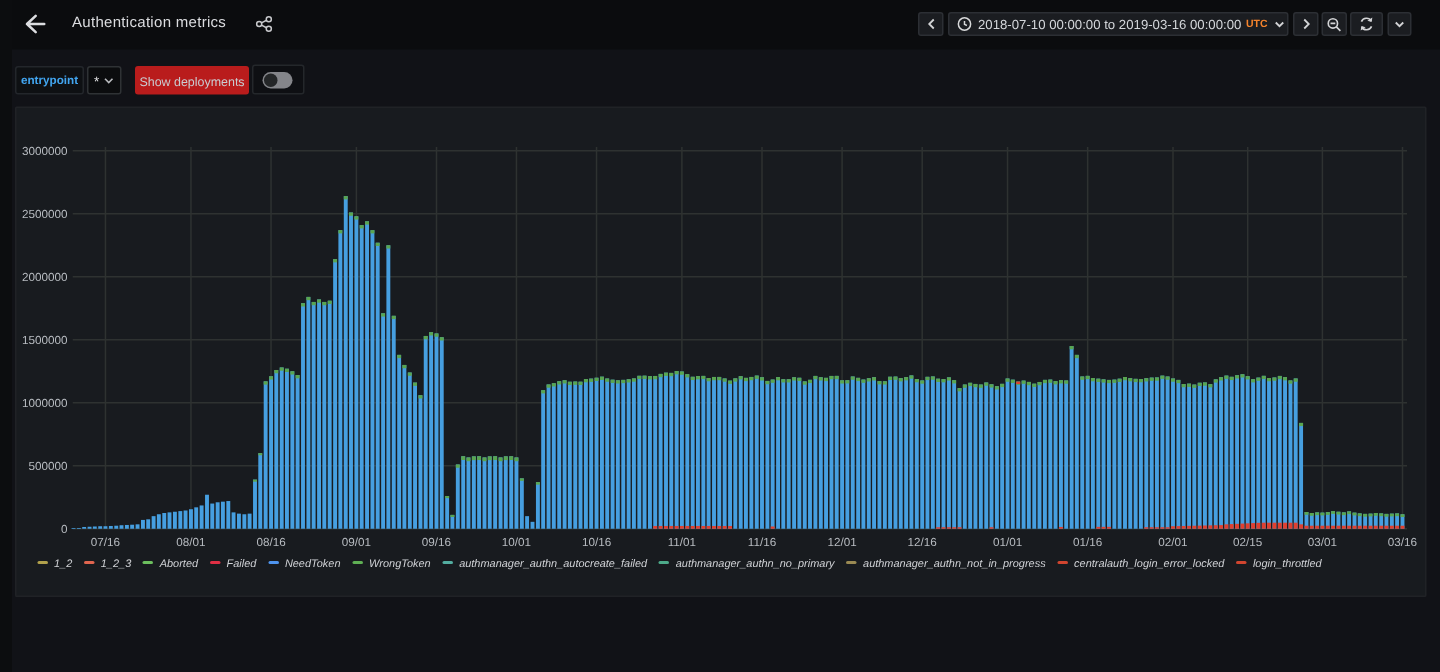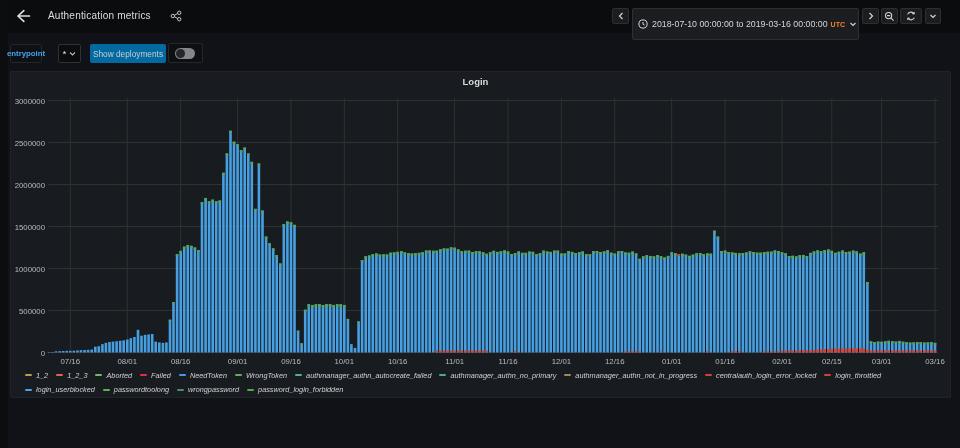--- a/index.html
+++ b/index.html
@@ -1,24 +1,24 @@
 <!DOCTYPE html>
 <html><head><meta charset="utf-8"><style>
 * { margin:0; padding:0; box-sizing:border-box; }
 html,body { width:960px; height:448px; background:#111217; font-family:"Liberation Sans", sans-serif; overflow:hidden; }
 .topnav { position:absolute; left:0; top:0; width:960px; height:33px; background:#0b0c0e; }
 .backarrow { position:absolute; left:15px; top:8px; width:16px; height:16px; }
 .title { position:absolute; left:48px; top:10px; font-size:10px; font-weight:400; color:#dcdde0; letter-spacing:.2px; }
 .shareic { position:absolute; left:170px; top:10px; }
 .btn { position:absolute; top:8px; height:16px; background:#1b1d21; border:1px solid #2c2f34; border-radius:2px; color:#d3d4d6; font-size:9px; display:flex; align-items:center; justify-content:center; }
-.timebtn { position:absolute; top:8px; left:632px; width:227px; height:32px; background:#1b1d21; border:1px solid #2c2f34; border-radius:2px; display:flex; align-items:center; color:#d3d6da; font-size:8.8px; padding-left:5px; }
+.timebtn { position:absolute; top:8px; left:632px; width:227px; height:16px; background:#1b1d21; border:1px solid #2c2f34; border-radius:2px; display:flex; align-items:center; color:#d3d6da; font-size:8.8px; padding-left:5px; }
 .utc { color:#f5832c; font-size:7px; font-weight:700; margin-left:3px; }
-.varlabel { position:absolute; left:10px; top:44px; width:32px; height:19px; background:#0e1013; border:1px solid #23262b; border-radius:2px; color:#42a5f0; font-size:7.8px; font-weight:700; display:flex; align-items:center; justify-content:center; }
+.varlabel { position:absolute; left:10px; top:44px; width:46px; height:19px; background:#0e1013; border:1px solid #23262b; border-radius:2px; color:#42a5f0; font-size:7.8px; font-weight:700; display:flex; align-items:center; justify-content:center; }
 .starbox { position:absolute; left:58px; top:44px; width:23px; height:19px; background:#0b0c0e; border:1px solid #2f3235; border-radius:2px; color:#e8e8ea; font-size:9px; display:flex; align-items:center; justify-content:center; gap:3px; }
-.showdep { position:absolute; left:90px; top:44px; width:76px; height:19px; background:#0369a1; border-radius:2px; color:#c9ccd1; font-size:8.3px; display:flex; align-items:center; justify-content:center; white-space:nowrap; }
+.showdep { position:absolute; left:90px; top:44px; width:76px; height:19px; background:#b91c1c; border-radius:2px; color:#c9ccd1; font-size:8.3px; display:flex; align-items:center; justify-content:center; white-space:nowrap; }
 .togglebox { position:absolute; left:168px; top:43px; width:35px; height:20px; background:#0e0f13; border:1px solid #24272b; border-radius:2px; }
 .pill { position:absolute; left:6px; top:4px; width:20px; height:11px; border-radius:5.5px; background:#84858a; }
 .knob { position:absolute; left:0.5px; top:1px; width:9px; height:9px; border-radius:50%; background:#242628; }
 .panel { position:absolute; left:10px; top:71px; width:941px; height:327px; background:#181b1f; border:1px solid #202226; border-radius:1px; }
 .paneltitle { position:absolute; left:0; top:3.5px; width:929px; text-align:center; font-size:9.5px; font-weight:700; color:#d8d9da; }
 .legend { position:absolute; left:14px; top:295px; width:920px; font-size:7.3px; font-weight:500; color:#d0d2d6; line-height:13px;font-style:italic; }
 .legend div { white-space:nowrap; }
 .li { display:inline-flex; align-items:center; margin-right:8px; white-space:nowrap; }
 .dash { display:inline-block; width:7px; height:2px; border-radius:1px; margin-right:4px; }
 svg { display:block; }
@@ -92,21 +92,20 @@
     </svg>
   </div>
 <div class="showdep">Show deployments</div>
 <div class="togglebox">
     <div class="pill">
       <div class="knob"></div>
     </div>
   </div>
 
 <div class="panel">
-<div class="paneltitle">Login</div>
 <svg width="941" height="300" viewBox="0 0 941 300" style="position:absolute;left:0;top:0">
 <line x1="37.5" y1="280.5" x2="927" y2="280.5" stroke="#2e3231" stroke-width="1"></line>
 <line x1="37.5" y1="238.5" x2="927" y2="238.5" stroke="#2e3231" stroke-width="1"></line>
 <line x1="37.5" y1="196.5" x2="927" y2="196.5" stroke="#2e3231" stroke-width="1"></line>
 <line x1="37.5" y1="154.5" x2="927" y2="154.5" stroke="#2e3231" stroke-width="1"></line>
 <line x1="37.5" y1="112.5" x2="927" y2="112.5" stroke="#2e3231" stroke-width="1"></line>
 <line x1="37.5" y1="70.5" x2="927" y2="70.5" stroke="#2e3231" stroke-width="1"></line>
 <line x1="37.5" y1="28.5" x2="927" y2="28.5" stroke="#2e3231" stroke-width="1"></line>
 <line x1="59.3" y1="26.0" x2="59.3" y2="280.5" stroke="#2e3231" stroke-width="1"></line>
 <line x1="116.3" y1="26.0" x2="116.3" y2="280.5" stroke="#2e3231" stroke-width="1"></line>
@@ -685,14 +684,13 @@
 <rect x="915.6" y="278.48" width="2.6" height="2.02" fill="#e0402f"></rect>
 <rect x="919.1" y="270.25" width="2.6" height="10.25" fill="#469fe0"></rect>
 <rect x="919.1" y="270.25" width="2.6" height="1.85" fill="#5aa64f"></rect>
 <rect x="919.1" y="278.48" width="2.6" height="2.02" fill="#e0402f"></rect>
 <rect x="922.7" y="270.84" width="2.6" height="9.66" fill="#469fe0"></rect>
 <rect x="922.7" y="270.84" width="2.6" height="1.85" fill="#5aa64f"></rect>
 <rect x="922.7" y="278.48" width="2.6" height="2.02" fill="#e0402f"></rect>
 </svg>
 <div class="legend">
 <div><span class="li"><span class="dash" style="background:#b1a14c"></span>1_2</span><span class="li"><span class="dash" style="background:#e0654f"></span>1_2_3</span><span class="li"><span class="dash" style="background:#6cbf5e"></span>Aborted</span><span class="li"><span class="dash" style="background:#e02f44"></span>Failed</span><span class="li"><span class="dash" style="background:#4e94ee"></span>NeedToken</span><span class="li"><span class="dash" style="background:#5faf54"></span>WrongToken</span><span class="li"><span class="dash" style="background:#53ada0"></span>authmanager_authn_autocreate_failed</span><span class="li"><span class="dash" style="background:#4daa8a"></span>authmanager_authn_no_primary</span><span class="li"><span class="dash" style="background:#9a8a53"></span>authmanager_authn_not_in_progress</span><span class="li"><span class="dash" style="background:#d0452f"></span>centralauth_login_error_locked</span><span class="li"><span class="dash" style="background:#d0452f"></span>login_throttled</span></div>
-<div><span class="li"><span class="dash" style="background:#53a0e0"></span>login_userblocked</span><span class="li"><span class="dash" style="background:#5faf54"></span>passwordtoolong</span><span class="li"><span class="dash" style="background:#4f8a63"></span>wrongpassword</span><span class="li"><span class="dash" style="background:#56a64b"></span>password_login_forbidden</span></div>
 </div>
 </div>
 </body></html>

